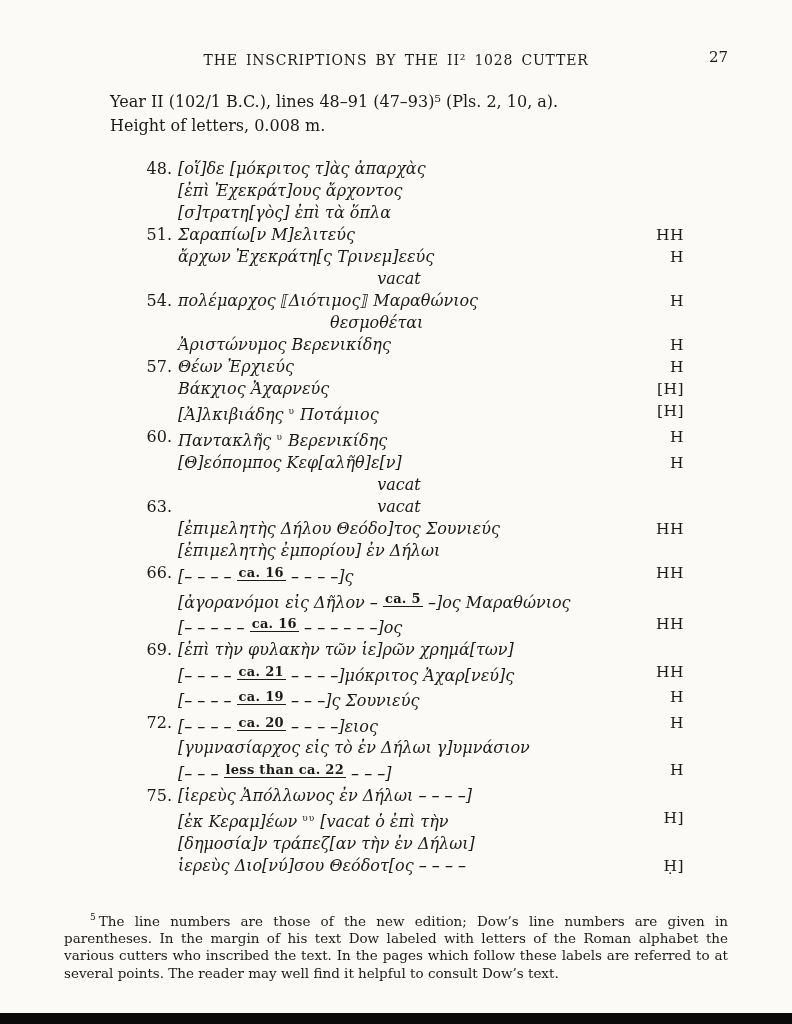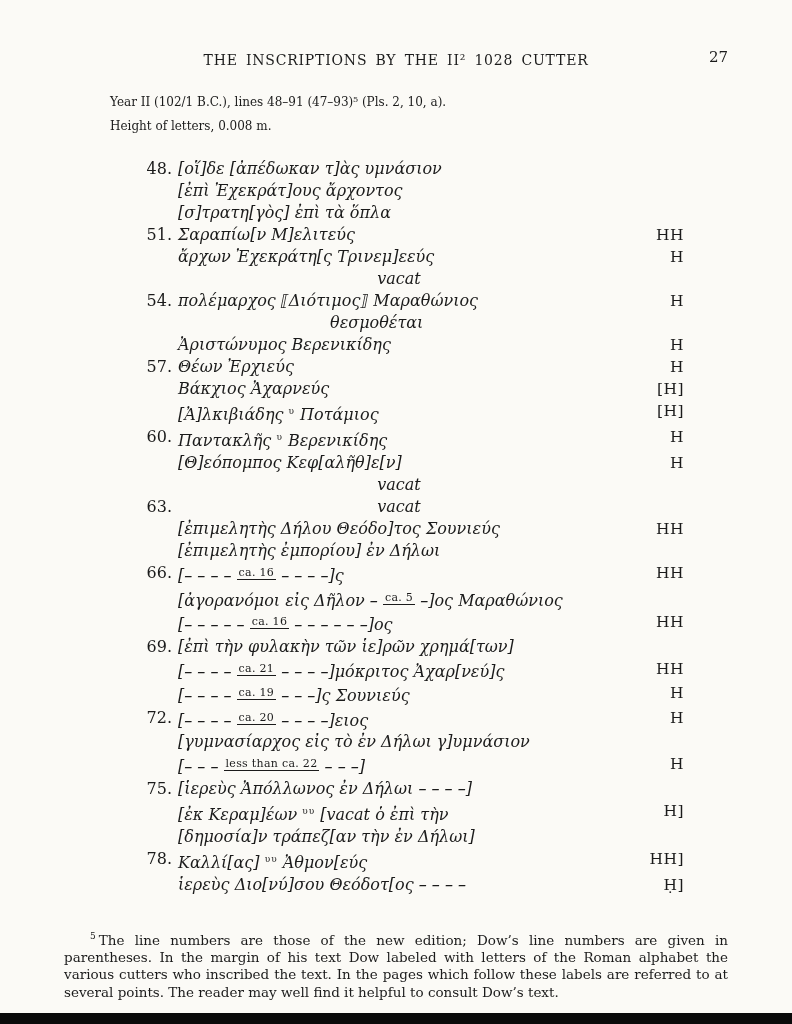--- a/index.html
+++ b/index.html
@@ -15,35 +15,35 @@
 
   .page-header { position: relative; padding-top: 52px; }
   .title {
     text-align: center;
     font-size: 14px;
     letter-spacing: 0.8px;
     word-spacing: 3px;
   }
   .page-number { position: absolute; top: 48px; right: 64px; font-size: 15px; }
 
-  .intro { margin: 22px 0 0 110px; font-size: 12px; line-height: 24px; }
+  .intro { margin: 22px 0 0 110px; font-size: 16px; line-height: 24px; }
 
   .inscription { margin: 20px 108px 0 120px; }
   .insc-row { display: flex; line-height: 22px; font-size: 16px; }
   .insc-num { width: 52px; flex: none; text-align: right; padding-right: 6px; font-style: normal; }
   .insc-text { flex: 1; font-style: italic; }
   .insc-text.center { text-align: center; }
   .insc-text.indent { padding-left: 152px; }
   .insc-count {
     width: 64px; flex: none; text-align: right;
     font-style: normal; font-size: 15.5px; letter-spacing: 0.5px;
   }
   .vac { font-size: 9px; vertical-align: 6px; letter-spacing: 1px; font-style: normal; }
   .gap-label {
-    font-size: 11px; font-weight: normal; font-style: normal;
+    font-size: 13px; font-weight: bold; font-style: normal;
     vertical-align: 4.5px; border-bottom: 1px solid #1b1b1b;
     padding: 0 2px; letter-spacing: 0.3px;
   }
 
   .footnote {
     margin: 32px 64px 0 64px;
     font-size: 13.5px; line-height: 17.6px;
     text-align: justify; text-indent: 26px;
   }
   .footnote sup { font-size: 9px; margin-right: 3px; }
@@ -61,21 +61,21 @@
   </div>
 
   <div class="intro">
     <div>Year II (102/1 B.C.), lines 48–91 (47–93)⁵ (Pls. 2, 10, a).</div>
     <div>Height of letters, 0.008 m.</div>
   </div>
 
   <div class="inscription">
       <div class="insc-row">
         <span class="insc-num">48.</span>
-        <span class="insc-text">[οἵ]δε [ἀπέδωκαν τ]ὰς υμνάσιον</span>
+        <span class="insc-text">[οἵ]δε [μόκριτος τ]ὰς ἀπαρχὰς</span>
         <span class="insc-count"></span>
       </div>
       <div class="insc-row">
         <span class="insc-num"></span>
         <span class="insc-text">[ἐπὶ Ἐχεκράτ]ους ἄρχοντος</span>
         <span class="insc-count"></span>
       </div>
       <div class="insc-row">
         <span class="insc-num"></span>
         <span class="insc-text">[σ]τρατη[γὸς] ἐπὶ τὰ ὅπλα</span>
@@ -208,25 +208,20 @@
       </div>
       <div class="insc-row">
         <span class="insc-num"></span>
         <span class="insc-text">[ἐκ Κεραμ]έων <span class="vac">υυ</span> [vacat ὁ ἐπὶ τὴν</span>
         <span class="insc-count">H]</span>
       </div>
       <div class="insc-row">
         <span class="insc-num"></span>
         <span class="insc-text">[δημοσία]ν τράπεζ[αν τὴν ἐν Δήλωι]</span>
         <span class="insc-count"></span>
-      </div>
-      <div class="insc-row">
-        <span class="insc-num">78.</span>
-        <span class="insc-text">Καλλί[ας] <span class="vac">υυ</span> Ἀθμον[εύς</span>
-        <span class="insc-count">HH]</span>
       </div>
       <div class="insc-row">
         <span class="insc-num"></span>
         <span class="insc-text">ἱερεὺς Διο[νύ]σου Θεόδοτ[ος – – – –</span>
         <span class="insc-count">Ḥ]</span>
       </div>
     </div>
 
   <p class="footnote">
     <sup>5</sup><span>The line numbers are those of the new edition; Dow’s line numbers are given in parentheses. In the margin of his text Dow labeled with letters of the Roman alphabet the various cutters who inscribed the text. In the pages which follow these labels are referred to at several points. The reader may well find it helpful to consult Dow’s text.</span>

